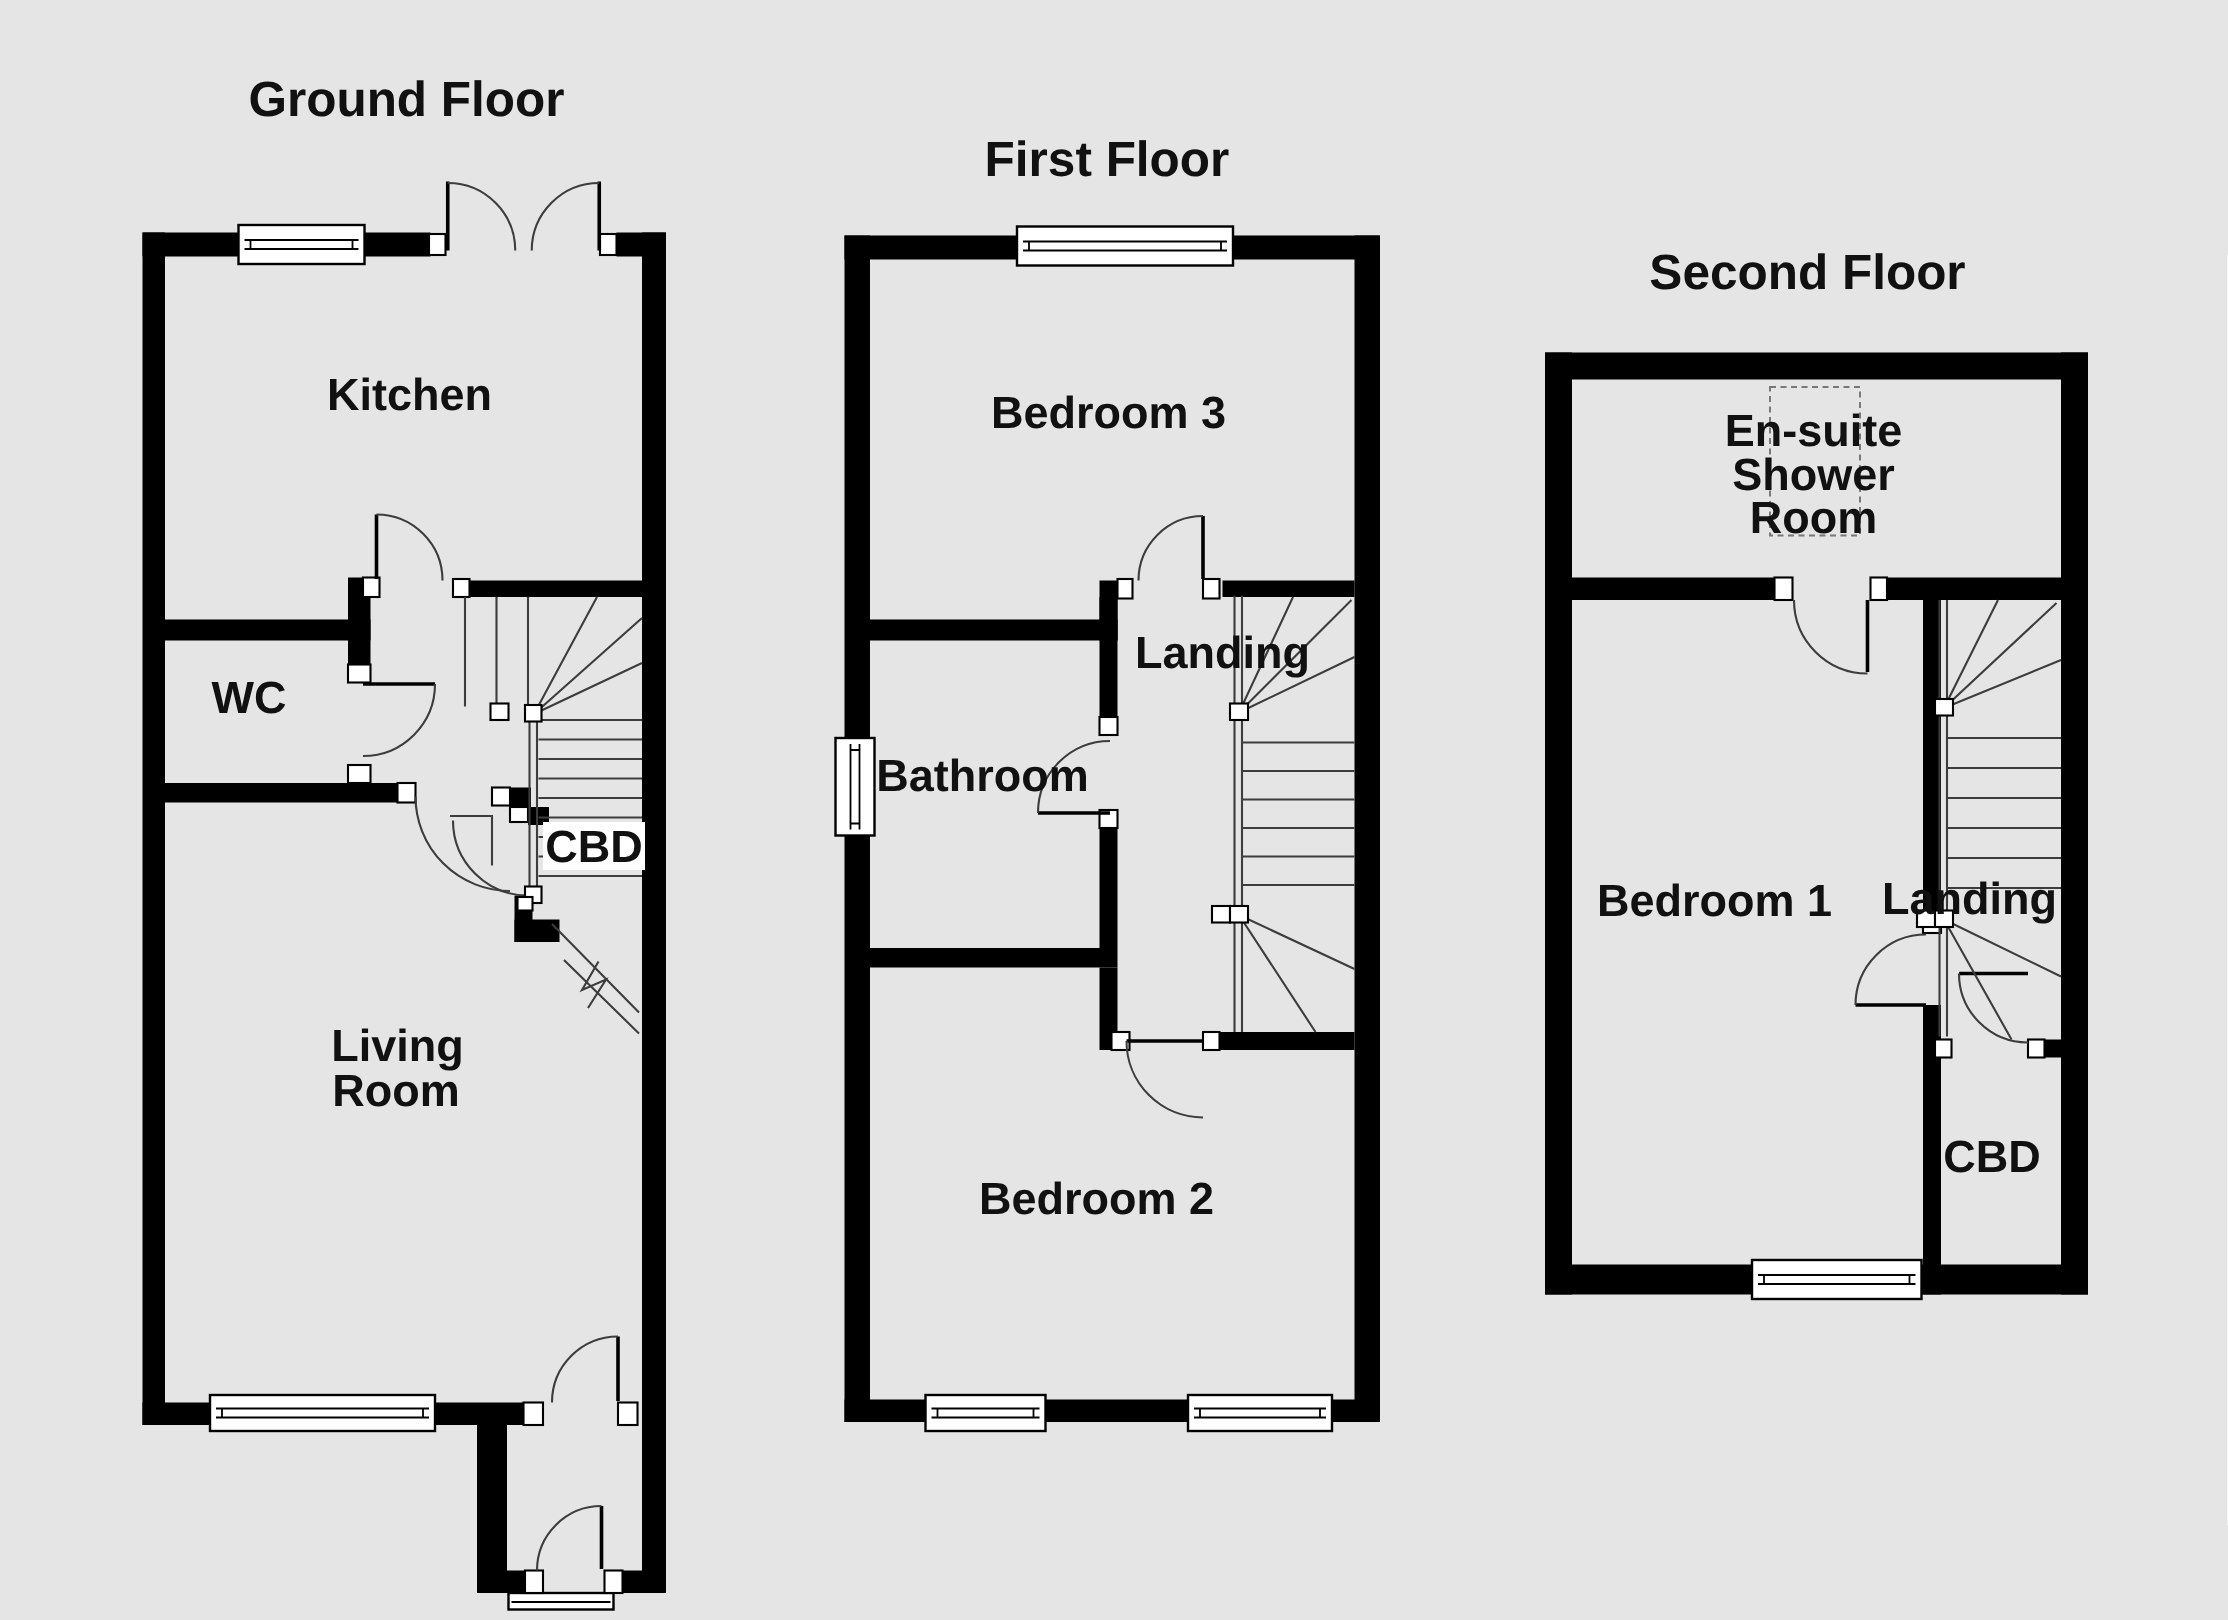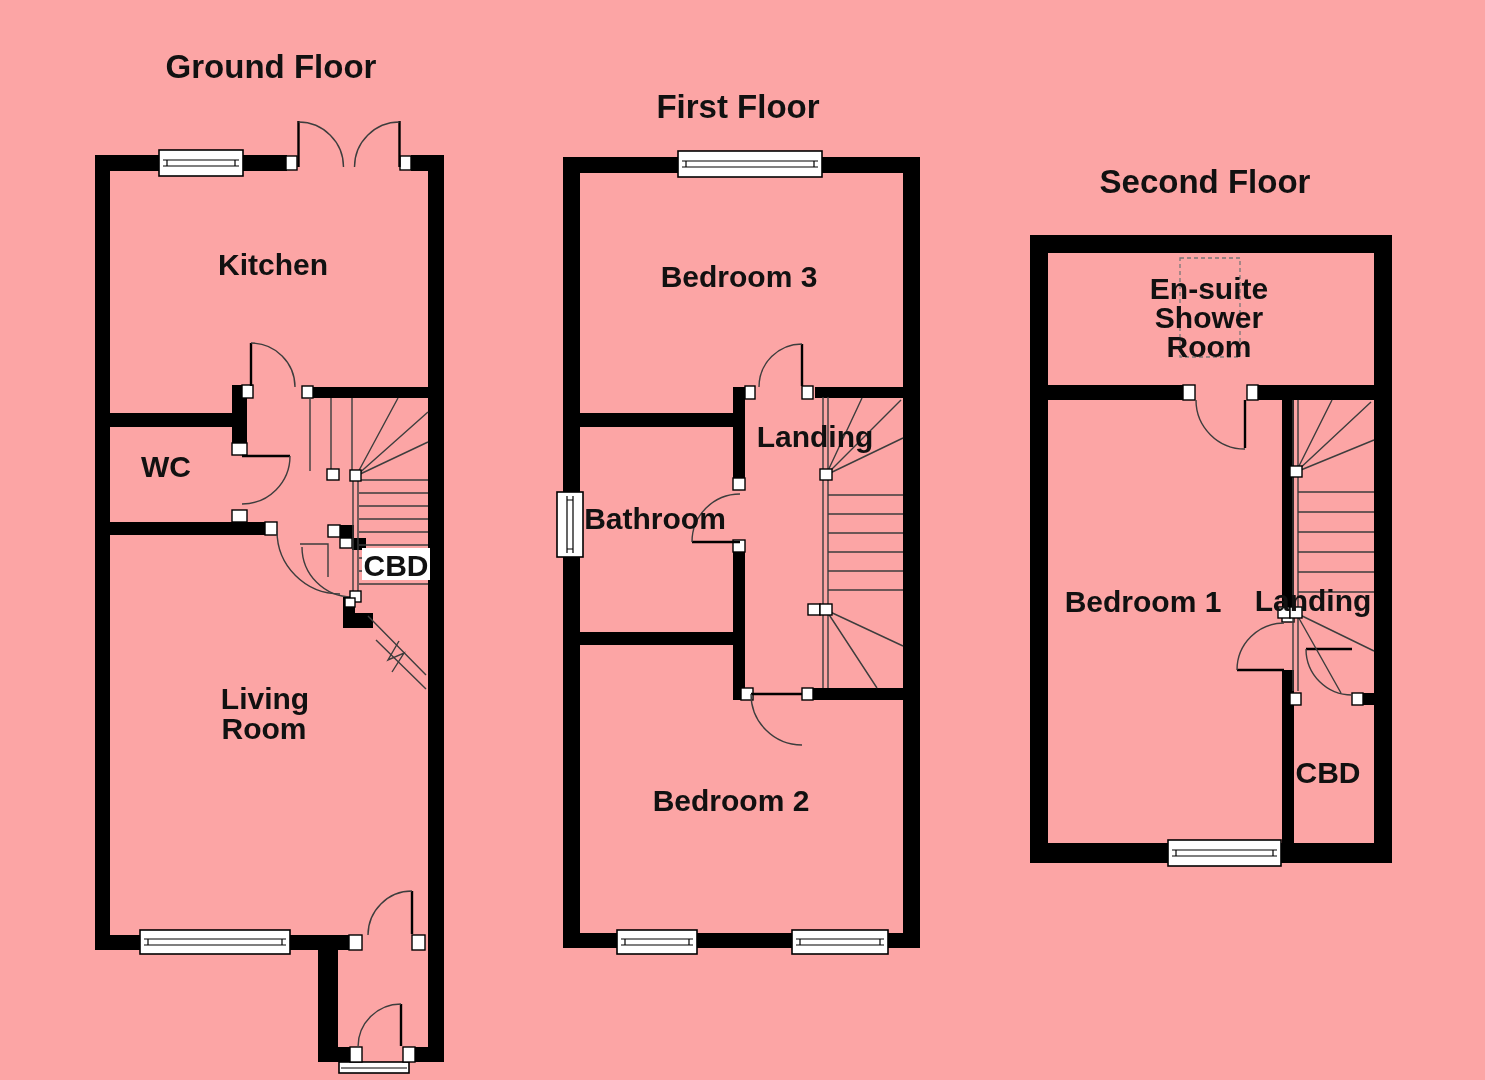--- a/index.html
+++ b/index.html
@@ -1,16 +1,16 @@
 <!DOCTYPE html>
 <html><head>
 <meta charset="utf-8">
 <style>
   html,body { margin:0; padding:0; background:#ffffff; }
-  .canvas { position:relative; width:1485px; height:1080px; background:#fca5a5; overflow:hidden; }
+  .canvas { position:relative; width:1485px; height:1080px; background:#e5e5e5; overflow:hidden; }
   .canvas svg { position:absolute; left:0; top:0; }
   text { fill:#111111; font-family:"Liberation Sans", sans-serif; font-weight:bold; }
   .title { font-size:33px; }
   .room  { font-size:30px; }
   .wall  { fill:#000000; }
   .jamb  { fill:#ffffff; stroke:#000000; stroke-width:1.4; }
   .winbox{ fill:#ffffff; stroke:#000000; stroke-width:1.6; }
   .winline { stroke:#000000; stroke-width:1.2; fill:none; }
   .leaf  { stroke:#000000; stroke-width:2.4; fill:none; }
   .arc   { stroke:#3d3d3d; stroke-width:1.4; fill:none; }

